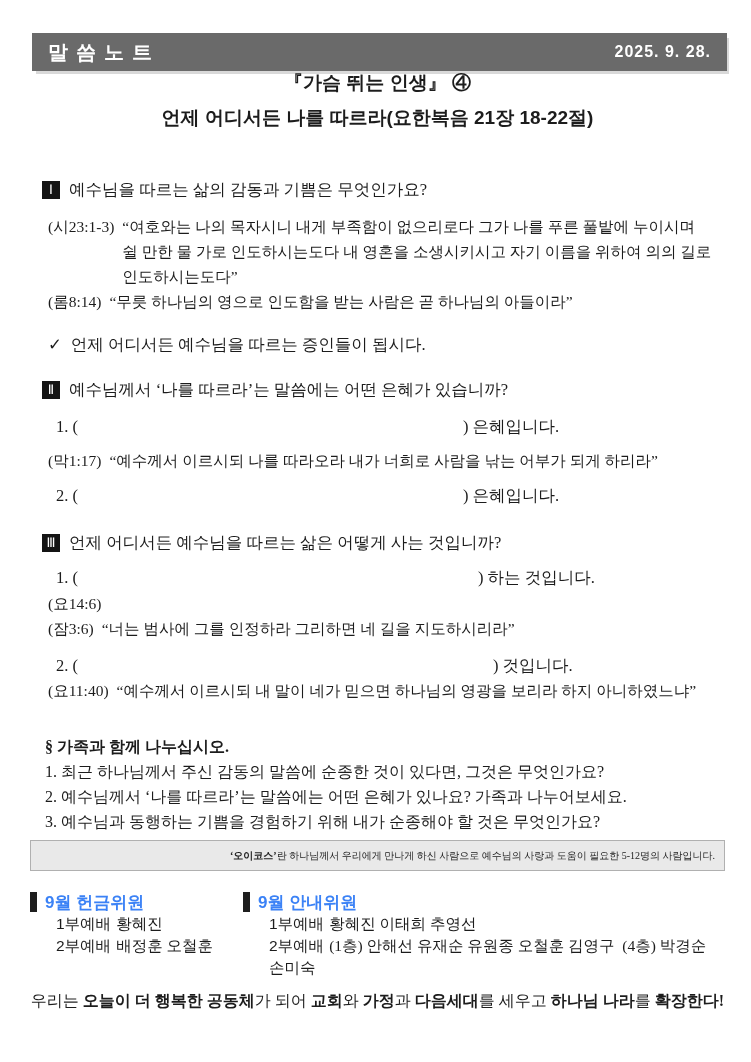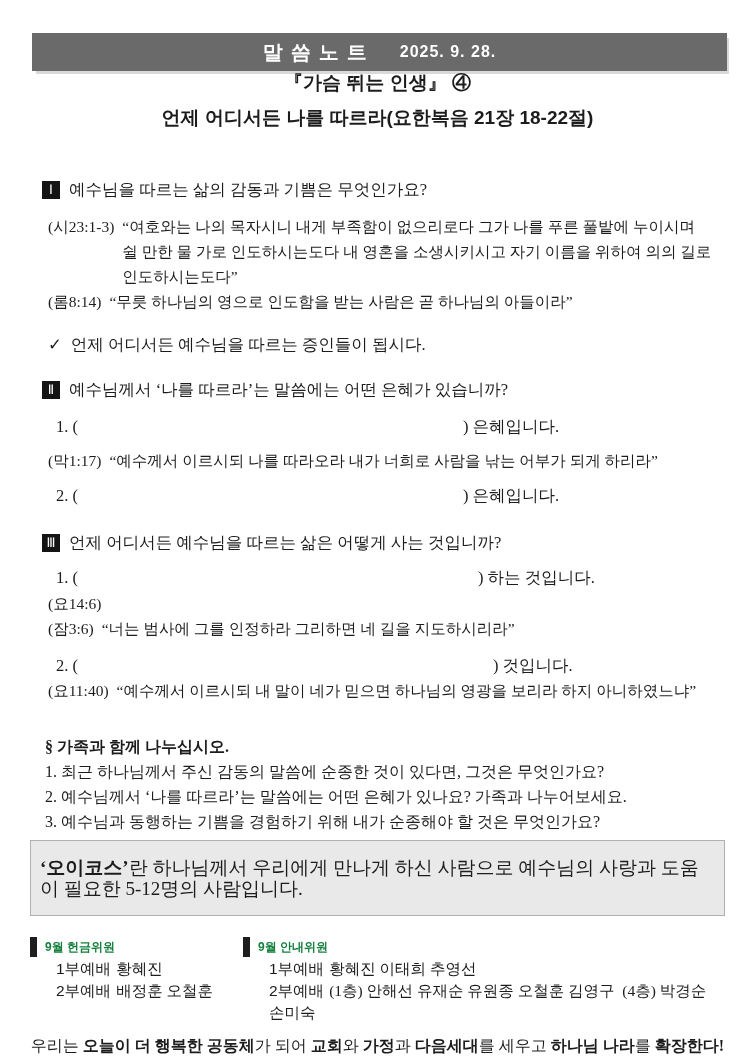--- a/index.html
+++ b/index.html
@@ -3,21 +3,21 @@
 <meta charset="utf-8">
 <style>
   html,body { margin:0; padding:0; background:#ffffff; }
   .page {
     position:relative; width:751px; height:1062px; background:#ffffff;
     font-family:"Liberation Serif", serif; color:#1c1c1c; overflow:hidden;
   }
   
   .header-bar {
     margin:33px 24px 0 32px; height:38px; background:#6a6a6a; color:#ffffff;
-    display:flex; align-items:center; justify-content:center;
+    display:flex; align-items:center; justify-content:space-between;
     padding:0 16px; font-family:"Liberation Sans", sans-serif;
     box-shadow:3px 4px 0 -1px #d9d9d9;
   }
   .header-title { font-weight:bold; font-size:20px; letter-spacing:8px; }
   .header-date  { font-weight:bold; font-size:16px; letter-spacing:1px;margin-left:25px; }
   
   .content { padding:0 26px 0 30px; }
   
   .doc-title {
     text-align:center; font-family:"Liberation Sans", sans-serif;
@@ -38,30 +38,30 @@
   .check-line .chk { margin-right:9px; }
   .item-line { padding-left:26px; font-size:16.5px; line-height:25px; }
   .blank { display:inline-block; }
   .b385 { width:385px; } .b400 { width:400px; } .b415 { width:415px; }
   
   .family { padding-left:15px; font-size:16px; line-height:25px; margin-top:31px; }
   .family .fh { font-weight:bold; }
   
   .oikos {
     margin-top:6px; background:#e9e9e9; border:1px solid #b0b0b0;
-    padding:16px 9px; font-size:19px; line-height:21px;
+    padding:4px 9px; font-size:10px; line-height:21px;text-align:right;
   }
   .oikos .term { font-weight:bold; }
   
   .committees { display:flex; margin-top:20px; }
   .com-col-left  { width:213px; flex:none; }
   .com-col-right { flex:1; }
   .com-title {
     display:flex; align-items:center; font-family:"Liberation Sans", sans-serif;
-    font-weight:bold; font-size:12px; color:#15803d; height:22px;
+    font-weight:bold; font-size:17px; color:#3b82f6; height:22px;
   }
   .vbar { flex:none; width:7px; height:20px; background:#1e1e1e; margin-right:8px; }
   .c-row { padding-left:26px; font-size:15.5px; line-height:22px; white-space:pre-wrap; }
   .c-label { font-family:"Liberation Sans", sans-serif; font-weight:normal; margin-right:5px; }
   
   .motto { margin-top:9px; text-align:center; font-size:16px; line-height:25px; }
   .motto .b { font-weight:bold; }.mt48{margin-top:48px}.mt12{margin-top:12px}.mt0{margin-top:0}
   .mt18{margin-top:18px}.mt21{margin-top:21px}.mt9{margin-top:9px}.mt10{margin-top:10px}
   .mt23{margin-top:23px}.mt1{margin-top:1px}
 </style>

